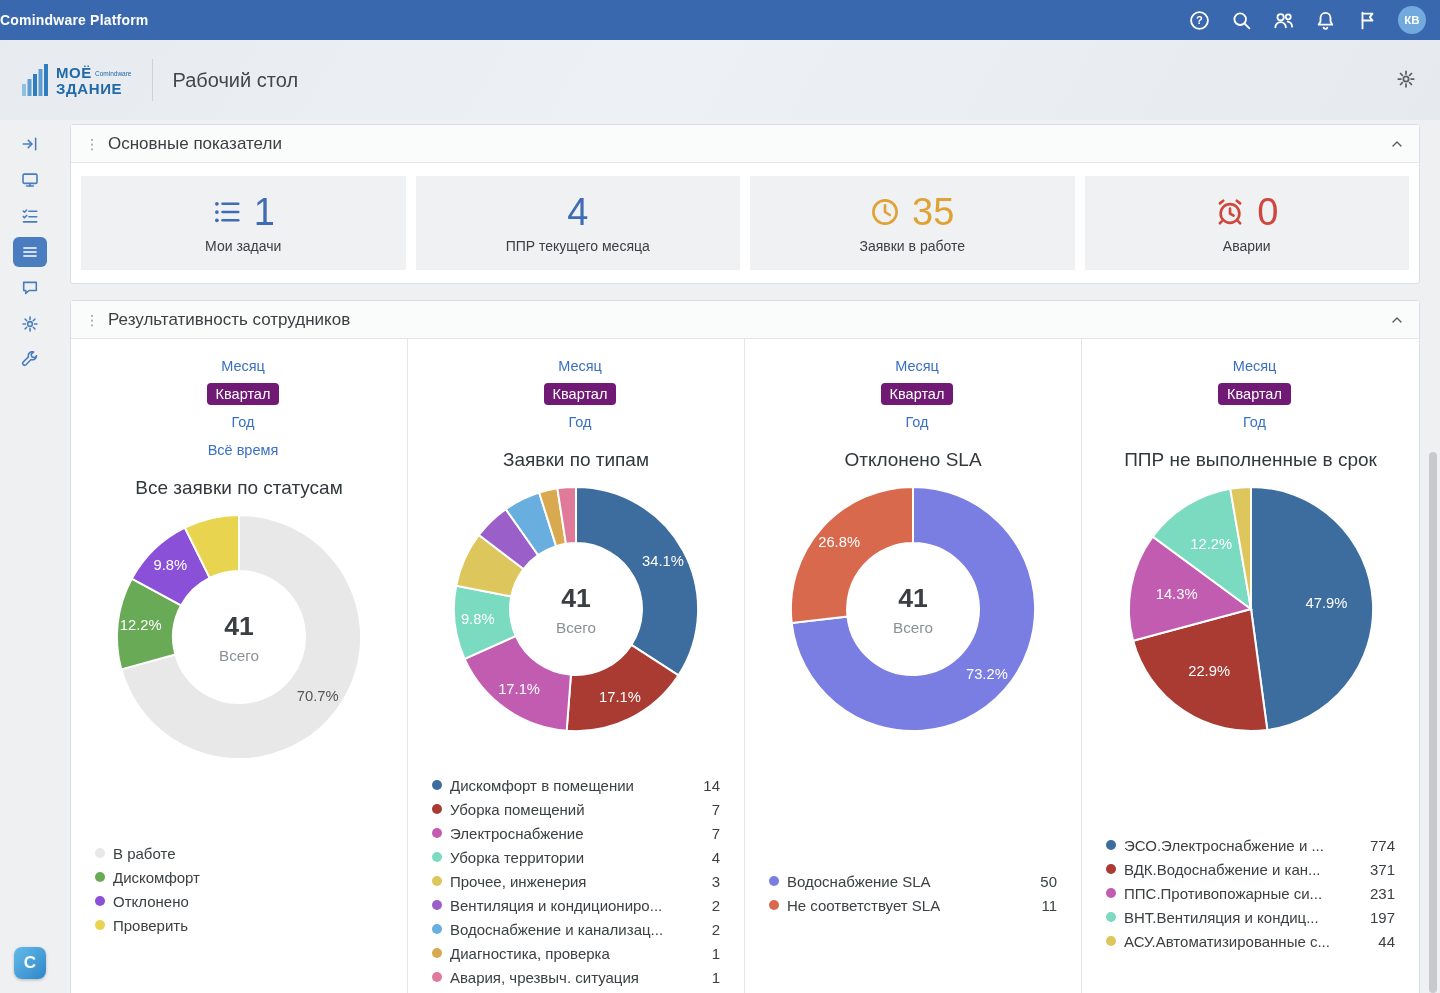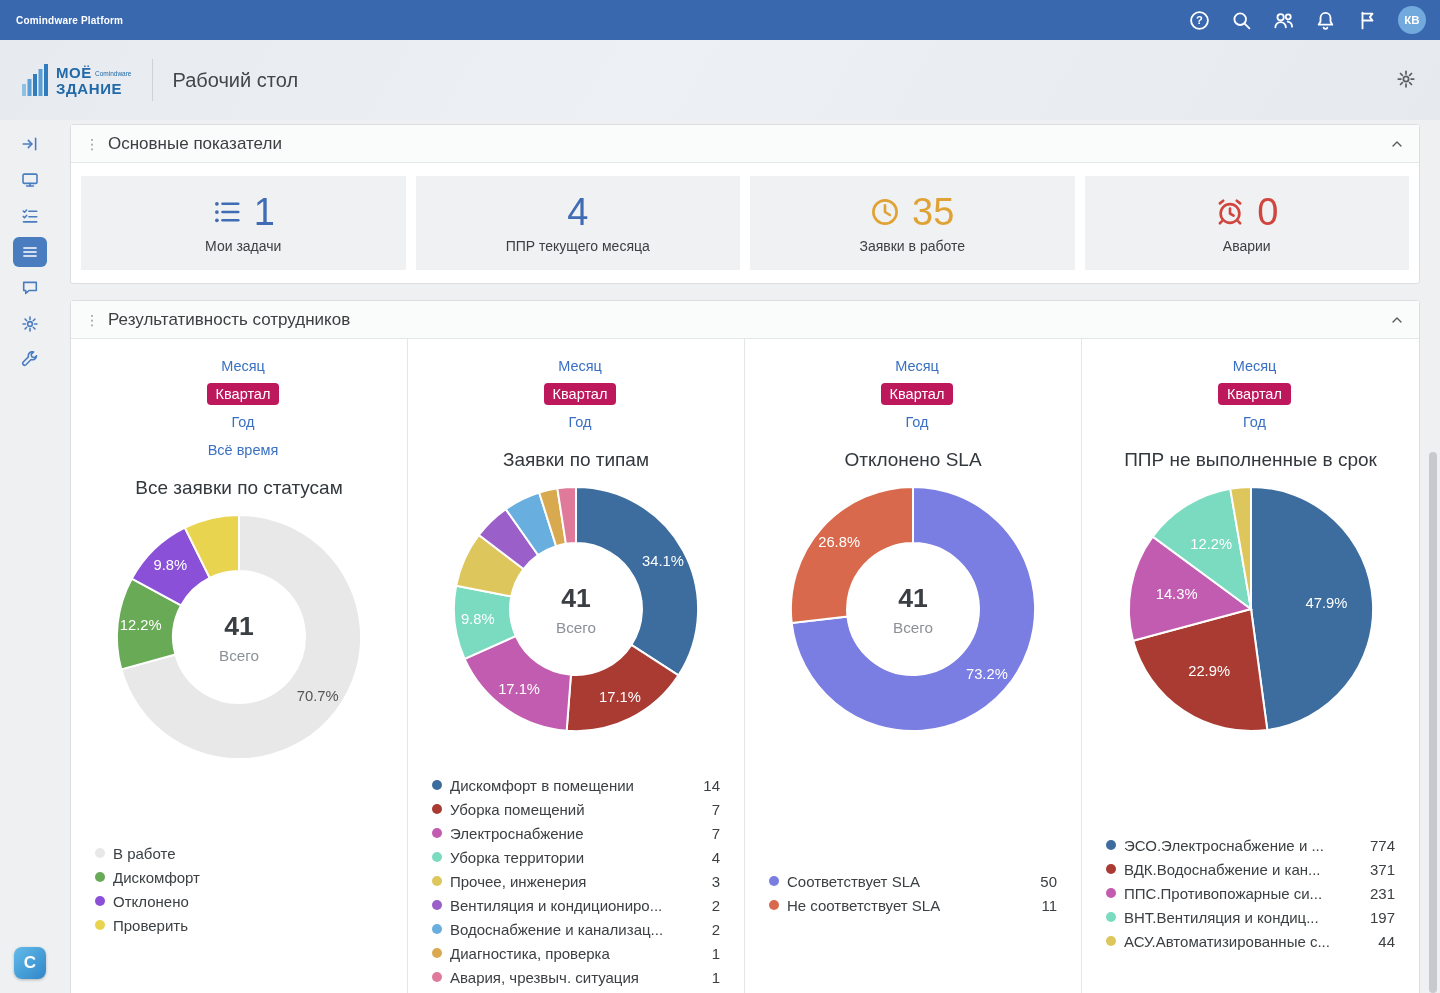--- a/index.html
+++ b/index.html
@@ -1,20 +1,20 @@
 <!DOCTYPE html>
 <html><head>
 <meta charset="utf-8">
 <style>
   * { margin:0; padding:0; box-sizing:border-box; }
   html,body { width:1440px; height:993px; overflow:hidden; font-family:"Liberation Sans", sans-serif; background:#eef0f2; }
 
   
   .topbar { height:40px; background:#3a68af; display:flex; align-items:center; color:#fff; }
-  .topbar-title { font-size:10px; font-weight:bold; padding-left:16px; letter-spacing:.2px; }
+  .topbar-title { font-size:14px; font-weight:bold; letter-spacing:.2px; }
   .topbar-right { margin-left:auto; display:flex; align-items:center; gap:20px; padding-right:14px; }
   .tb-icon { width:22px; height:22px; display:flex; align-items:center; justify-content:center; color:#fff; cursor:pointer; }
   .tb-icon svg { width:21px; height:21px; }
   .avatar { width:28px; height:28px; border-radius:50%; background:#72aadd; color:#fff; font-size:11.5px; font-weight:bold; display:flex; align-items:center; justify-content:center; }
 
   
   .header { height:80px; background:linear-gradient(120deg,#e7ebf0 0%,#edf0f4 45%,#e6eaef 100%); display:flex; align-items:center; padding:0 22px; }
   .logo { display:flex; align-items:center; gap:4px; cursor:pointer; }
   .logo-bars svg { width:30px; height:32px; display:block; }
   .logo-text { color:#2269a9; font-weight:bold; font-size:15px; line-height:15px; letter-spacing:.6px; }
@@ -57,21 +57,21 @@
   
   .charts-row { display:flex; min-height:662px; }
   .chart-col { width:25%; padding:16px 24px 12px 24px; border-right:1px solid #e4e6e8; display:flex; flex-direction:column; }
   .chart-col:last-child { border-right:none; }
   .chart-col:nth-child(1) { padding-bottom:64px; }
   .chart-col:nth-child(2) { padding-bottom:12px; }
   .chart-col:nth-child(3) { padding-bottom:84px; }
   .chart-col:nth-child(4) { padding-bottom:48px; }
   .tabs { display:flex; gap:6px; align-items:center; font-size:14.5px; color:#3a70c2; margin:0 0 16px 8px;flex-direction:column; }
   .tab { padding:3px 9px; border-radius:4px; cursor:pointer; white-space:nowrap; }
-  .tab.active { background:#be185d; color:#fff; }
+  .tab.active { background:#701a75; color:#fff; }
   .chart-title { text-align:center; font-size:19px; color:#33383d; margin-bottom:6px; }
   .chart-wrap { margin:4px auto 0 auto; }
   .chart-svg { width:256px; height:256px; display:block; }
   .legend { margin-top:auto; padding-top:12px; font-size:15px; color:#3c4043; }
   .legend-row { display:flex; align-items:center; gap:8px; padding:3.5px 0; cursor:pointer; }
   .legend-dot { width:10px; height:10px; border-radius:50%; flex:none; }
   .legend-label { white-space:nowrap; overflow:hidden; text-overflow:ellipsis; }
   .legend-value { margin-left:auto; min-width:34px; text-align:right; }
 
   
@@ -396,21 +396,21 @@
                 <text x="205.03" y="196.87" text-anchor="middle" dominant-baseline="middle" font-size="15" fill="#ffffff">73.2%</text>
                 <path d="M6.82 144.22 A124 124 0 0 1 130.00 6.00 L130.00 63.00 A67 67 0 0 0 63.44 137.68 Z" fill="#d9694c" stroke="#ffffff" stroke-width="2"></path>
                 <text x="54.97" y="63.13" text-anchor="middle" dominant-baseline="middle" font-size="15" fill="#ffffff">26.8%</text>
                 <text x="130" y="128" text-anchor="middle" font-size="27" font-weight="bold" fill="#3b3f44">41</text>
                 <text x="130" y="154" text-anchor="middle" font-size="15.5" fill="#8b9096">Всего</text>
               </svg>
             </div>
           <div class="legend">
               <div class="legend-row">
                 <span class="legend-dot" style="background: rgb(122, 125, 225);"></span>
-                <span class="legend-label">Соответствует SLA</span>
+                <span class="legend-label">Водоснабжение SLA</span>
                 <span class="legend-value">50</span>
               </div>
               <div class="legend-row">
                 <span class="legend-dot" style="background: rgb(217, 105, 76);"></span>
                 <span class="legend-label">Не соответствует SLA</span>
                 <span class="legend-value">11</span>
               </div>
             </div>
         </div>
         <div class="chart-col">

